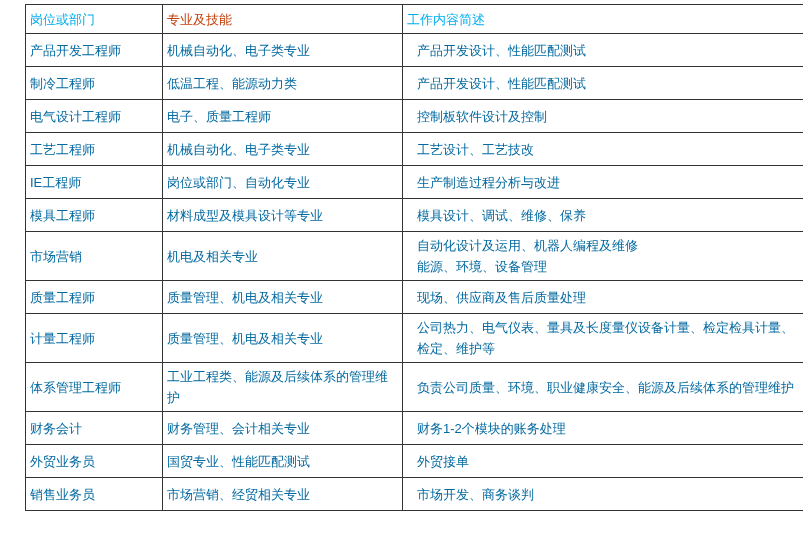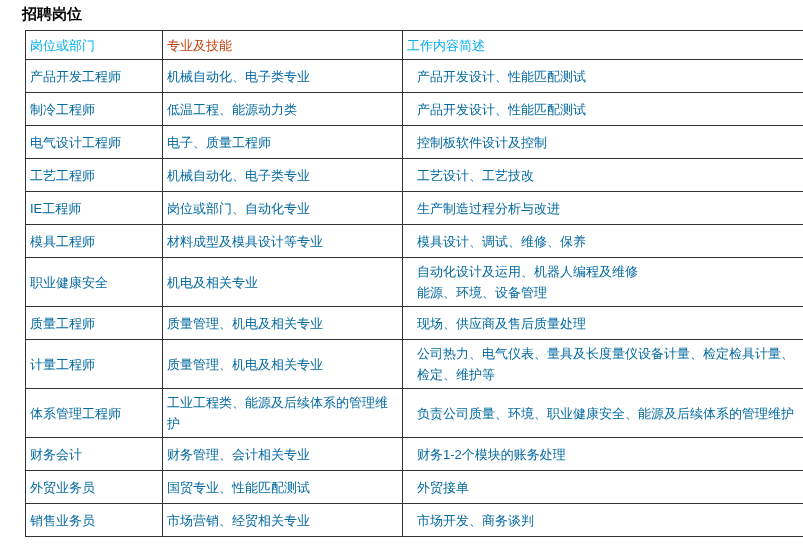--- a/index.html
+++ b/index.html
@@ -52,21 +52,20 @@
   }
   .col-pos   { width: 128px; }
   .col-major { width: 231px; }
   .col-duty  { width: 400px; }
   .jobs-table td:nth-child(3) { padding: 3px 14px; }
 </style>
 </head>
 <body>
 
 <div class="page">
-  <h1 class="title">招聘岗位</h1>
 
   <table class="jobs-table">
     <thead>
       <tr>
         <th class="col-pos" style="color: rgb(0, 174, 239);">岗位或部门</th>
         <th class="col-major" style="color: #c2410c;">专业及技能</th>
         <th class="col-duty" style="color: rgb(0, 174, 239);">工作内容简述</th>
       </tr>
     </thead>
     <tbody>
@@ -94,21 +93,21 @@
         <td>IE工程师</td>
         <td>岗位或部门、自动化专业</td>
         <td>生产制造过程分析与改进</td>
       </tr>
       <tr>
         <td>模具工程师</td>
         <td>材料成型及模具设计等专业</td>
         <td>模具设计、调试、维修、保养</td>
       </tr>
       <tr>
-        <td>职业健康安全</td>
+        <td>市场营销</td>
         <td>机电及相关专业</td>
         <td>自动化设计及运用、机器人编程及维修
 能源、环境、设备管理</td>
       </tr>
       <tr>
         <td>质量工程师</td>
         <td>质量管理、机电及相关专业</td>
         <td>现场、供应商及售后质量处理</td>
       </tr>
       <tr>

